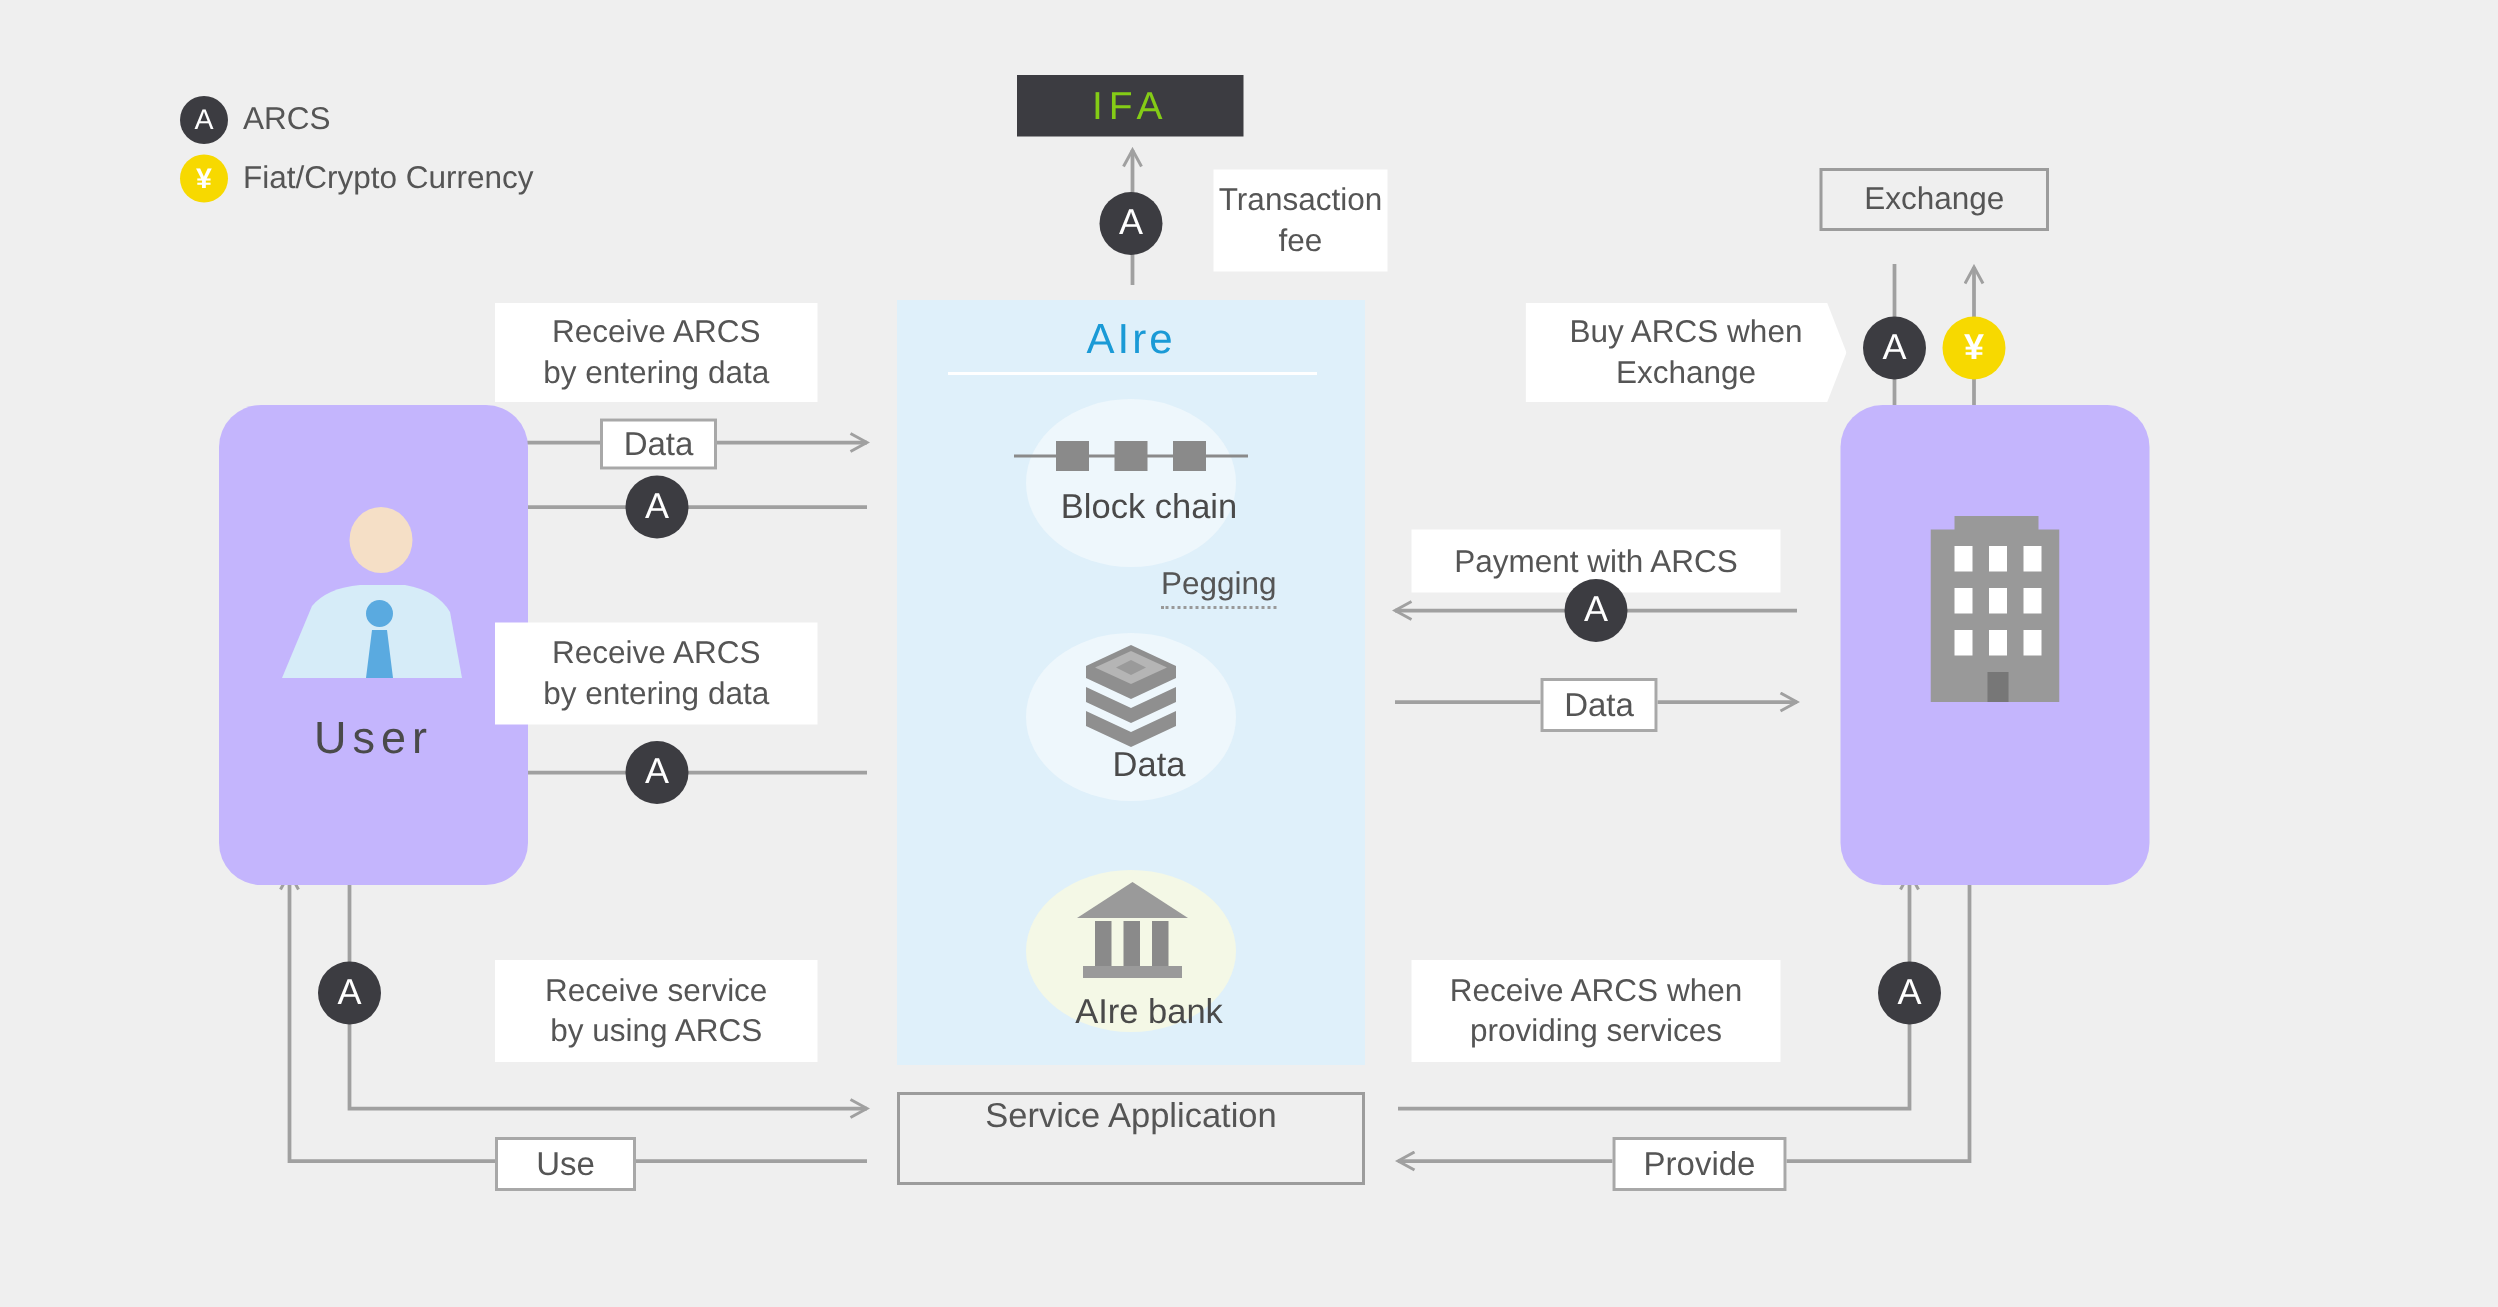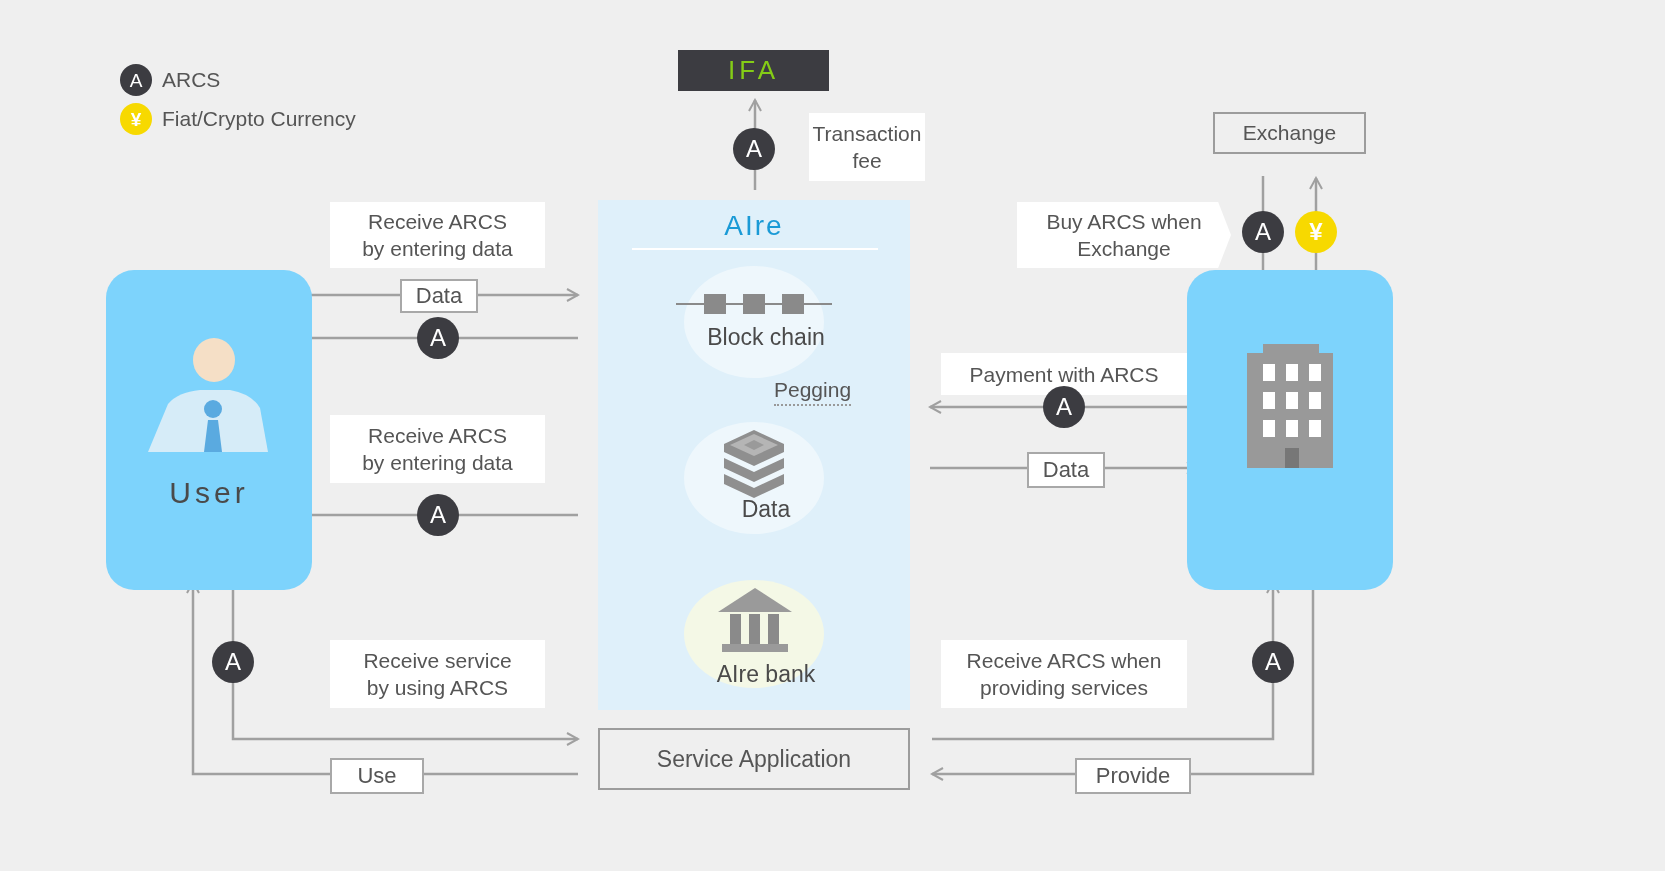--- a/index.html
+++ b/index.html
@@ -25,21 +25,21 @@
     display: flex; align-items: center; justify-content: center;
     text-align: center; font-size: 21px; line-height: 27px; color: #555;
   }
   .tag-box {
     position: absolute; background: #fff; border: 2px solid #a8a8a8;
     display: flex; align-items: center; justify-content: center;
     font-size: 22px; color: #555;
   }
   .legend-row { position: absolute; display: flex; align-items: center; gap: 10px; font-size: 21px; color: #555; }
   .actor {
-    position: absolute; background: #7dd3fc; border-radius: 28px;
+    position: absolute; background: #c4b5fd; border-radius: 28px; margin-left: 40px;
   }
   .actor-name { position: absolute; width: 100%; text-align: center; font-size: 30px; letter-spacing: 4px; color: #4a4a4a; }
   .platform { position: absolute; background: #dff0fa; }
   .bubble { position: absolute; border-radius: 50%; background: #eef7fc; }
   .node-label { position: absolute; text-align: center; font-size: 23px; color: #4a4a4a; margin-left: 12px; }
 </style>
 </head>
 <body>
 
 <svg class="lines" viewBox="0 0 1665 871">
@@ -126,21 +126,21 @@
   <svg class="abs" style="left:120px; top:386px;" width="74" height="66">
     <path d="M37 2 L74 26 L0 26 Z" fill="#9a9a9a"></path>
     <rect x="12" y="28" width="11" height="30" fill="#8a8a8a"></rect>
     <rect x="31" y="28" width="11" height="30" fill="#8a8a8a"></rect>
     <rect x="50" y="28" width="11" height="30" fill="#8a8a8a"></rect>
     <rect x="4" y="58" width="66" height="8" fill="#9a9a9a"></rect>
   </svg>
   <div class="node-label" style="left:0; top:461px; width:312px;">AIre bank</div>
 </div>
 
-<div class="abs" style="left:598px; top:728px; width:312px; height:62px; border:2px solid #9c9c9c; box-sizing:border-box; display:flex; align-items:center; justify-content:center; font-size:23px; color:#555;">
+<div class="abs" style="left:598px; top:728px; width:312px; height:62px; border:2px solid #9c9c9c; box-sizing:border-box; display:flex; justify-content:center; font-size:23px; color:#555;">
   <span>Service Application</span>
 </div>
 
 <div class="actor" style="left:106px; top:270px; width:206px; height:320px;">
   <svg class="abs" style="left:42px; top:68px;" width="122" height="116">
     <ellipse cx="66" cy="22" rx="21" ry="22" fill="#f5dfc6"></ellipse>
     <path d="M20 66 Q30 54 52 52 L82 52 Q104 56 112 70 L120 114 L0 114 Z" fill="#d6ecf8"></path>
     <circle cx="65" cy="71" r="9" fill="#5aaae0"></circle>
     <path d="M60 82 L70 82 L74 114 L56 114 Z" fill="#5aaae0"></path>
   </svg>

